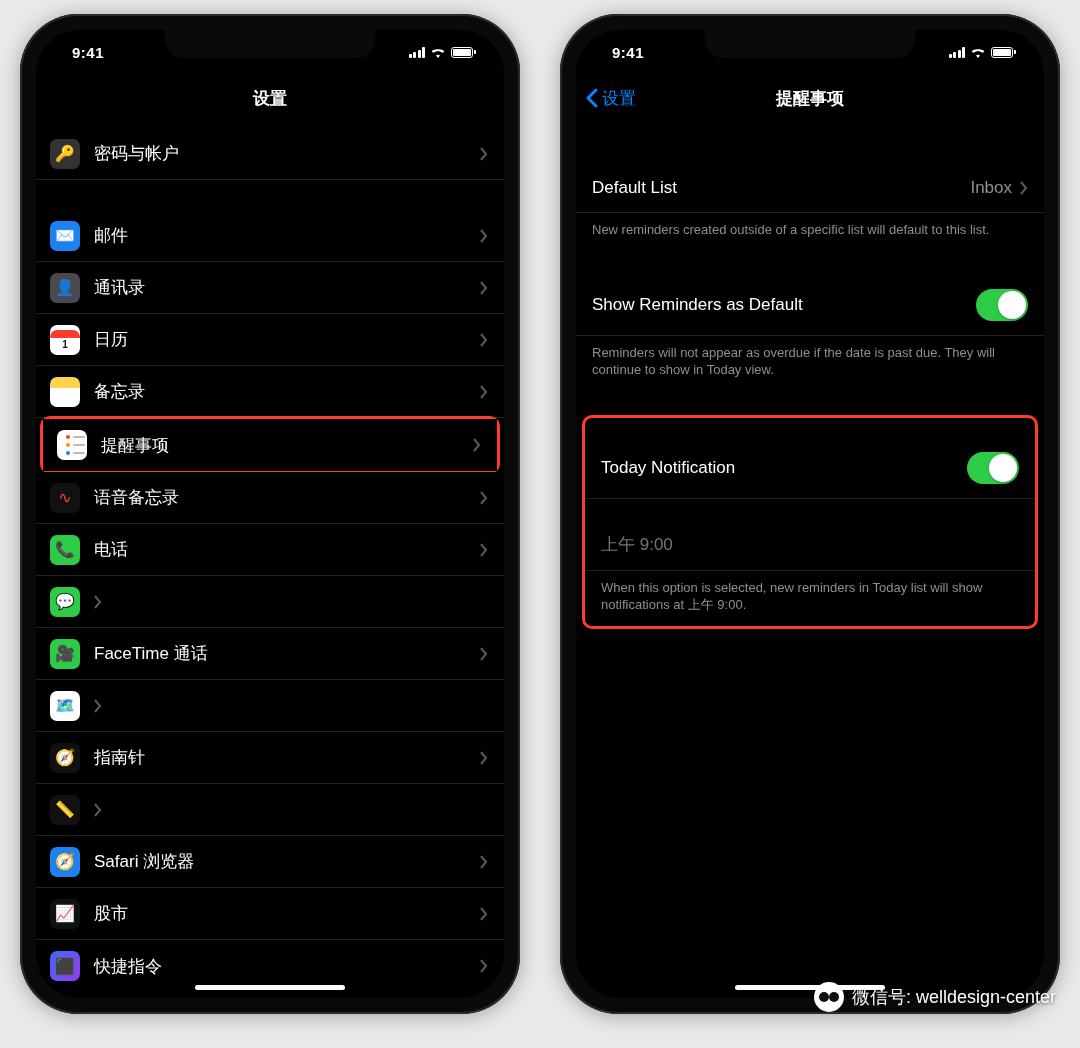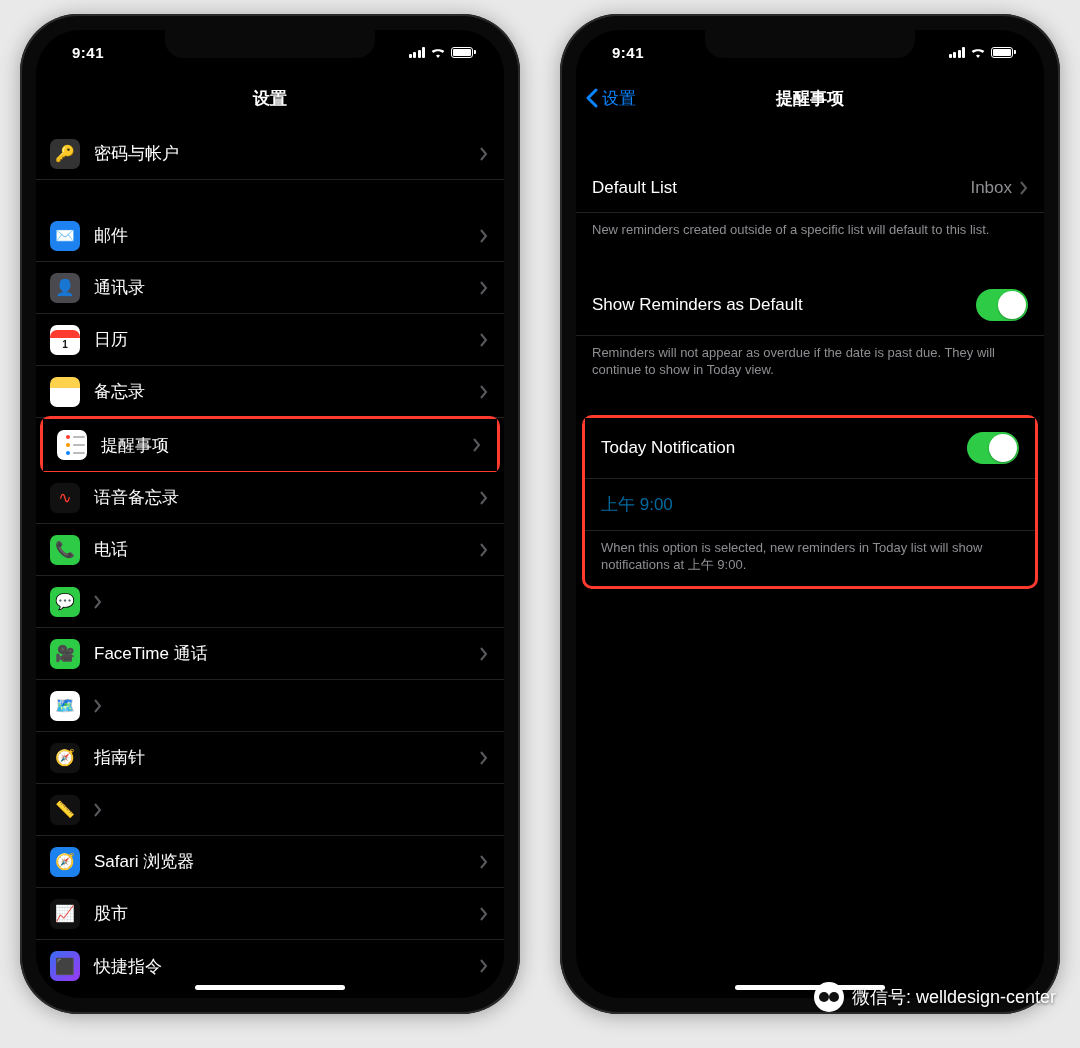--- a/index.html
+++ b/index.html
@@ -166,31 +166,31 @@
   .toggle::after{
     content:""; position:absolute; right:2px; top:2px;
     width:28px; height:28px; border-radius:50%; background:#fff;
     box-shadow:0 1px 2px rgba(0,0,0,.3);
   }
 
   .time-row {
     background:#000;
     padding: 14px 16px;
     font-size:17px;
-    color:#0369a1;
+    color:#737373;
   }
 
   .highlight-box-b {
     border:3px solid #ff3b30;
     border-radius:10px;
     margin: 0 6px;
     padding-bottom:10px;
   }
   .highlight-box-b .cell,
-  .highlight-box-b .time-row{ border-bottom:0.5px solid #222;}
+  .highlight-box-b .time-row{ border-bottom:0.5px solid #222;margin-top:20px;}
   .highlight-box-b .footer-text{ padding-bottom:2px;}
 
   .home-indicator {
     position:absolute; bottom:8px; left:50%; transform:translateX(-50%);
     width:150px; height:5px; border-radius:3px; background:#fff;
   }
 
   .watermark {
     position:absolute;
     bottom:36px; right:24px;

